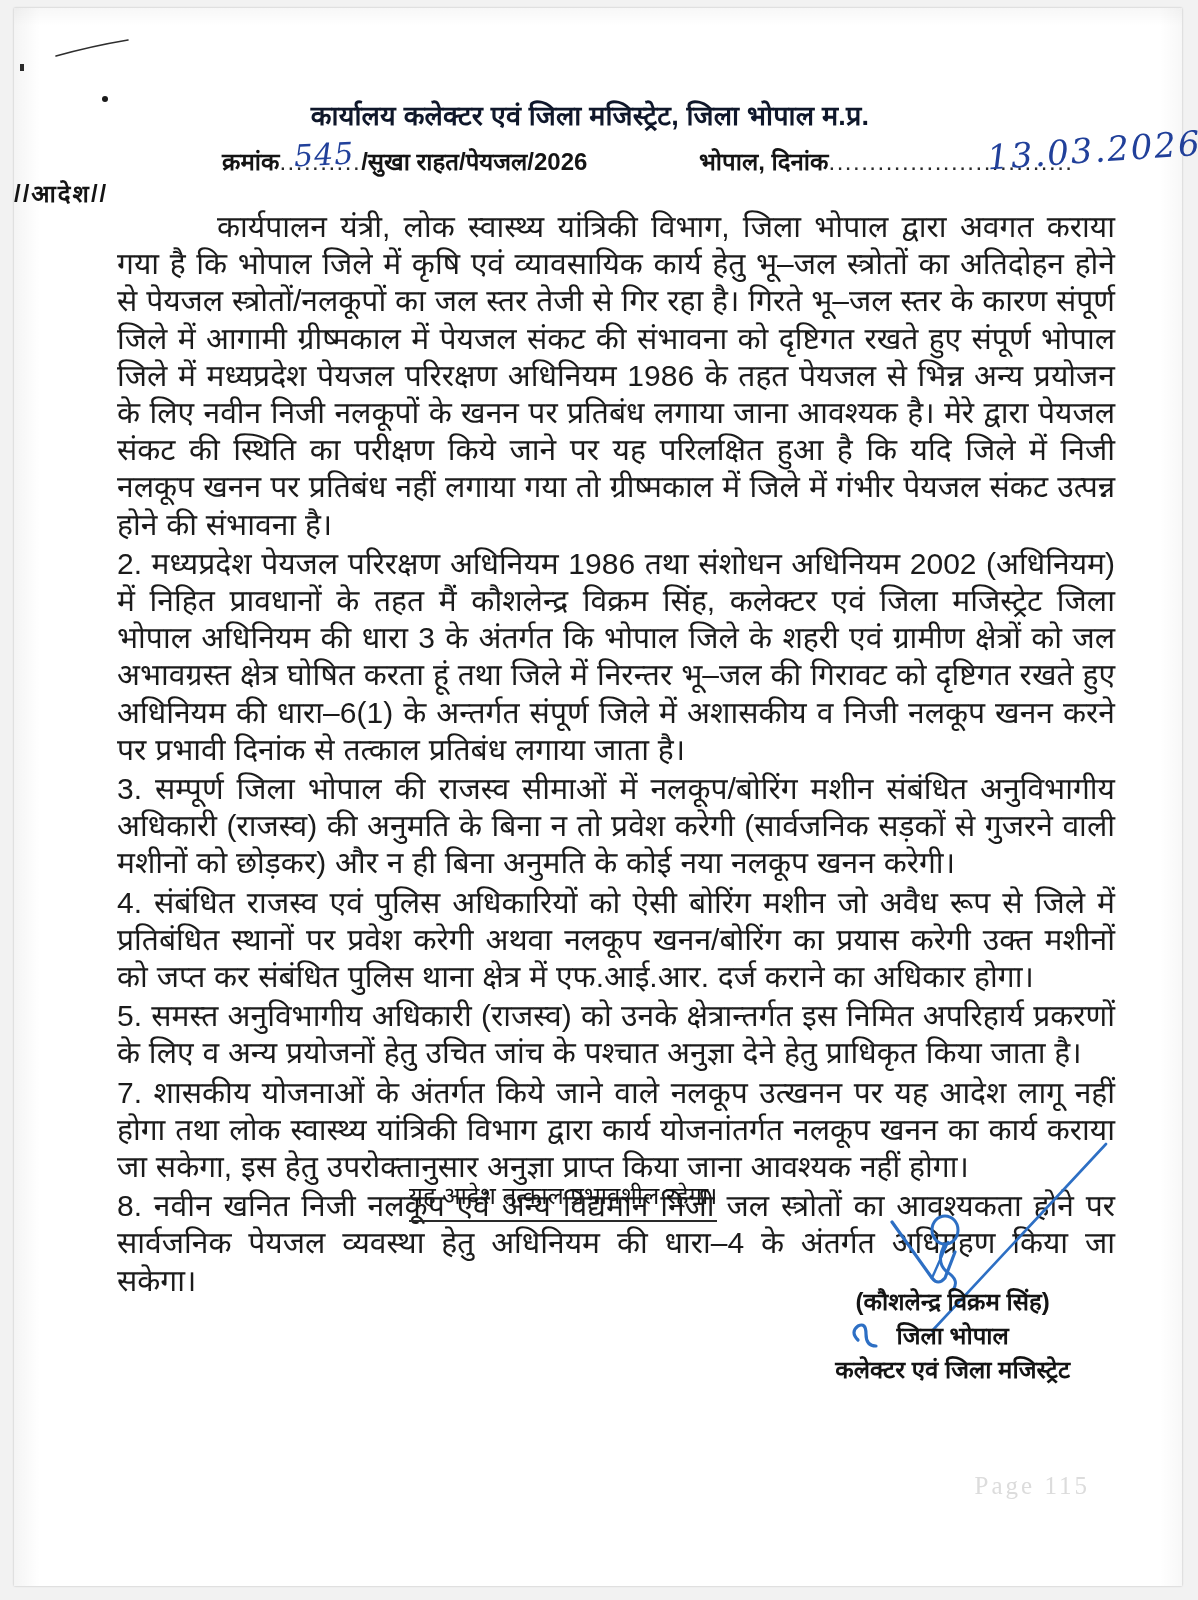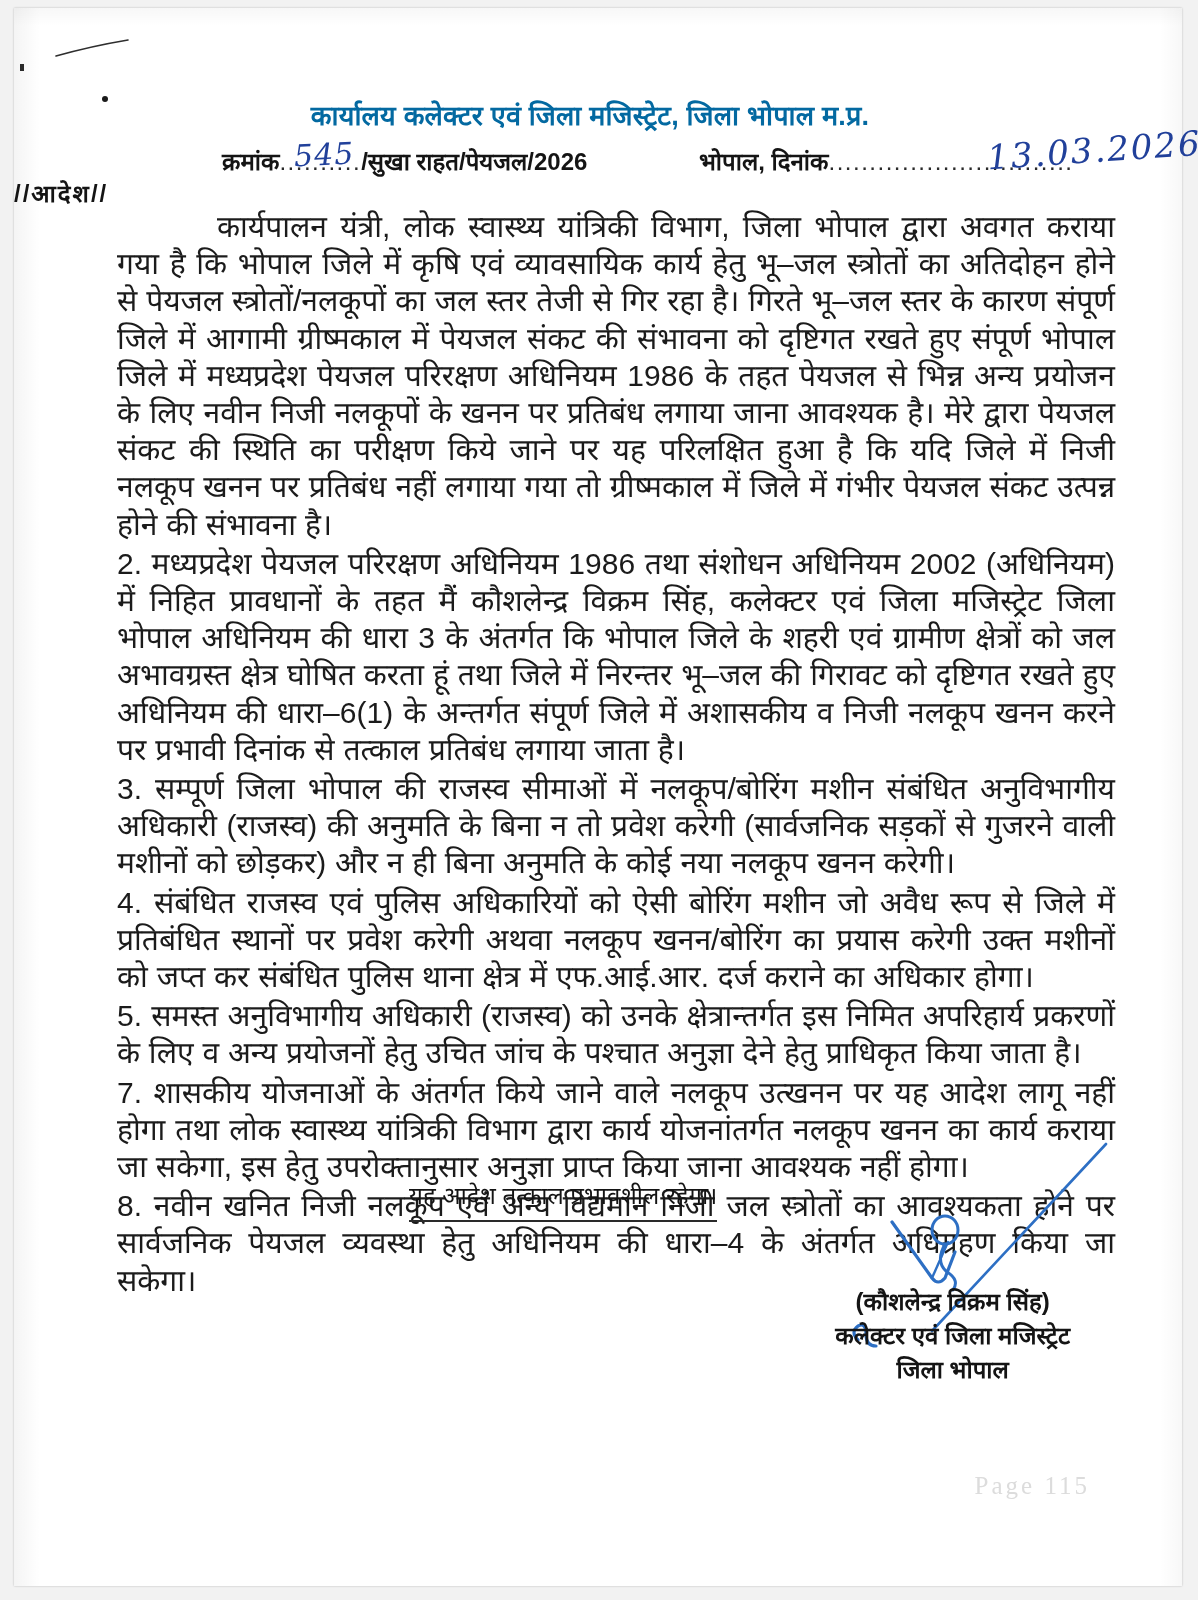--- a/index.html
+++ b/index.html
@@ -56,21 +56,21 @@
   }
 
   #doc-title {
     position: absolute;
     left: 0; right: 16px;
     top: 88px;
     text-align: center;
     font-size: 27px;
     font-weight: 700;
     letter-spacing: .2px;
-    color: #0369a1;
+    color: #0f172a;
   }
 
   #ref-row {
     position: absolute;
     left: 160px;
     right: 80px;
     top: 136px;
     height: 36px;
   }
   #ref-label-wrap, #place-date-wrap {
@@ -228,19 +228,19 @@
       <path d="M78 96 L118 152 Q124 160 131 152 L141 126" stroke-width="3.2"></path>
       <path d="M118 152 L134 116" stroke-width="2.4"></path>
       <ellipse cx="131" cy="104" rx="13" ry="14" stroke-width="3"></ellipse>
       <path d="M131 118 Q121 136 133 146 Q146 154 139 164" stroke-width="3"></path>
       <path d="M44 214 Q36 206 44 200 Q52 196 52 208 Q52 220 62 220" stroke-width="3.2"></path>
     </g>
   </svg>
 
   <div id="signature-block" class="hi">
     <div>(कौशलेन्द्र विक्रम सिंह)</div>
+    <div>जिला भोपाल</div>
     <div>कलेक्टर एवं जिला मजिस्ट्रेट</div>
-    <div>जिला भोपाल</div>
   </div>
 
   <div id="page-footer">Page  115</div>
 
 </div>
 
 </body></html>

